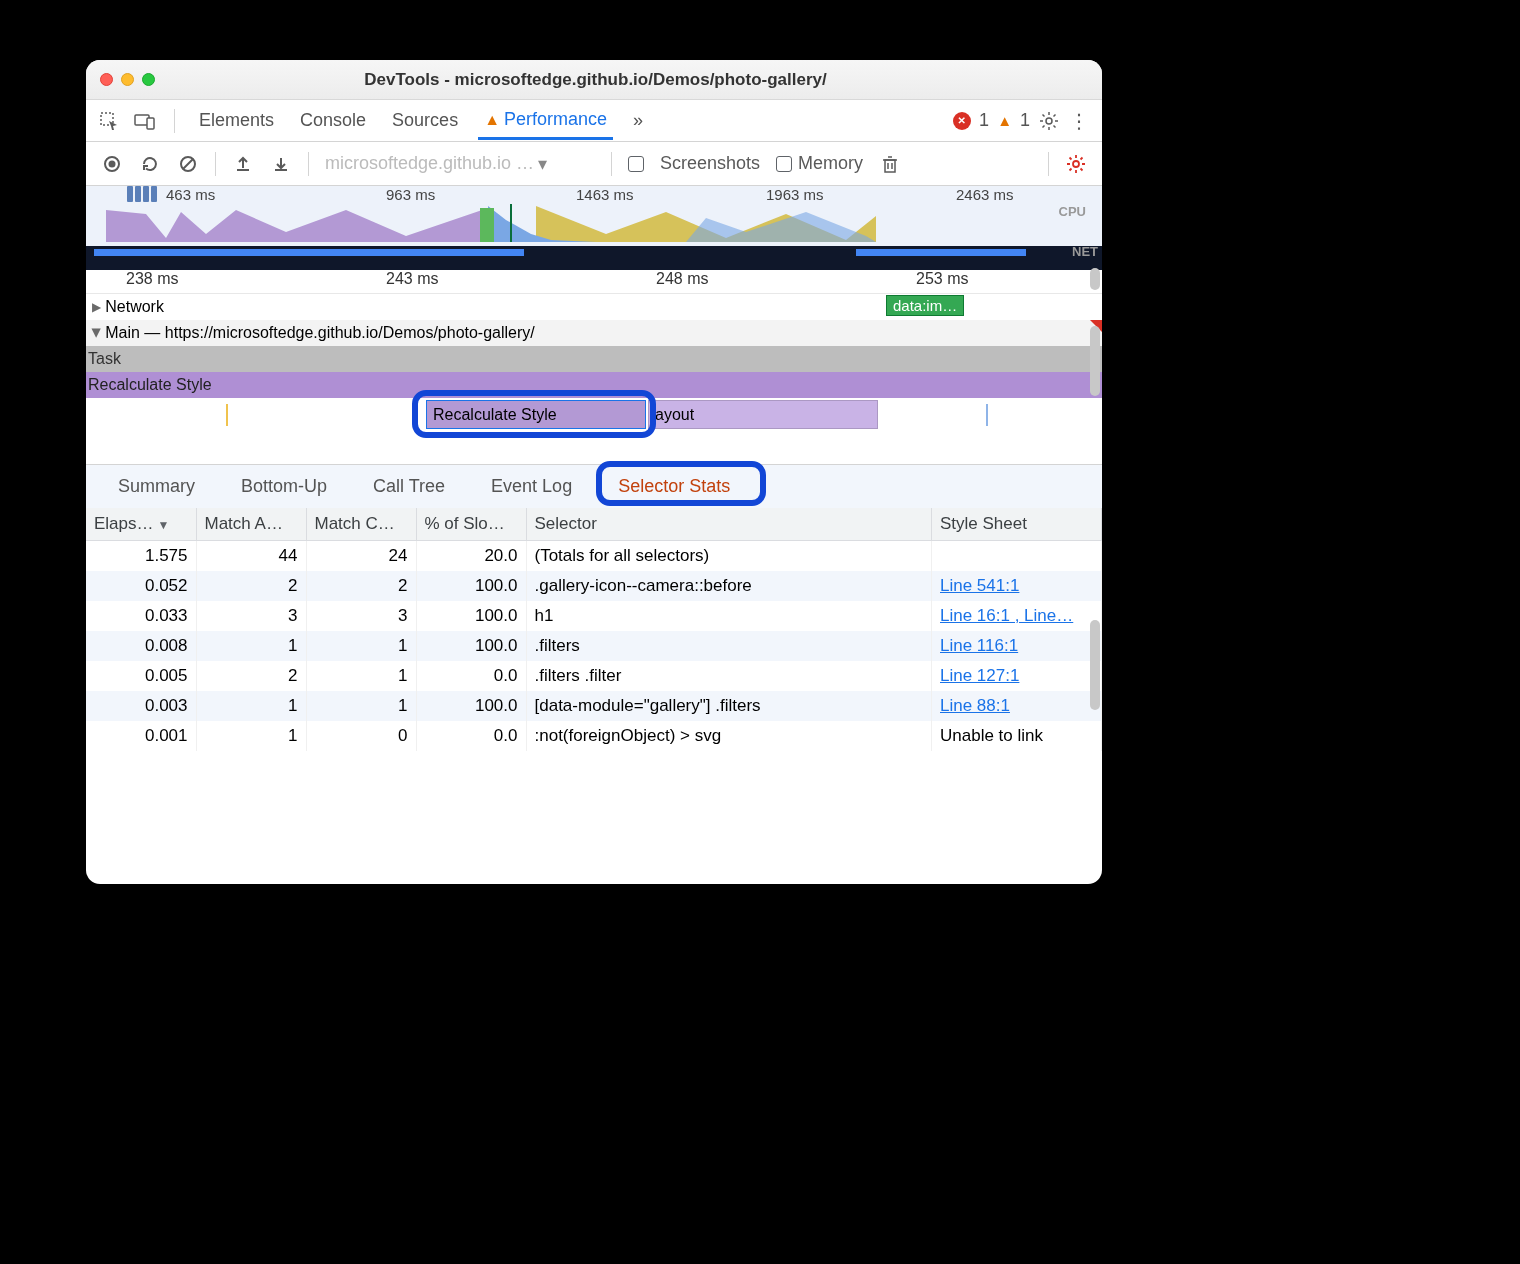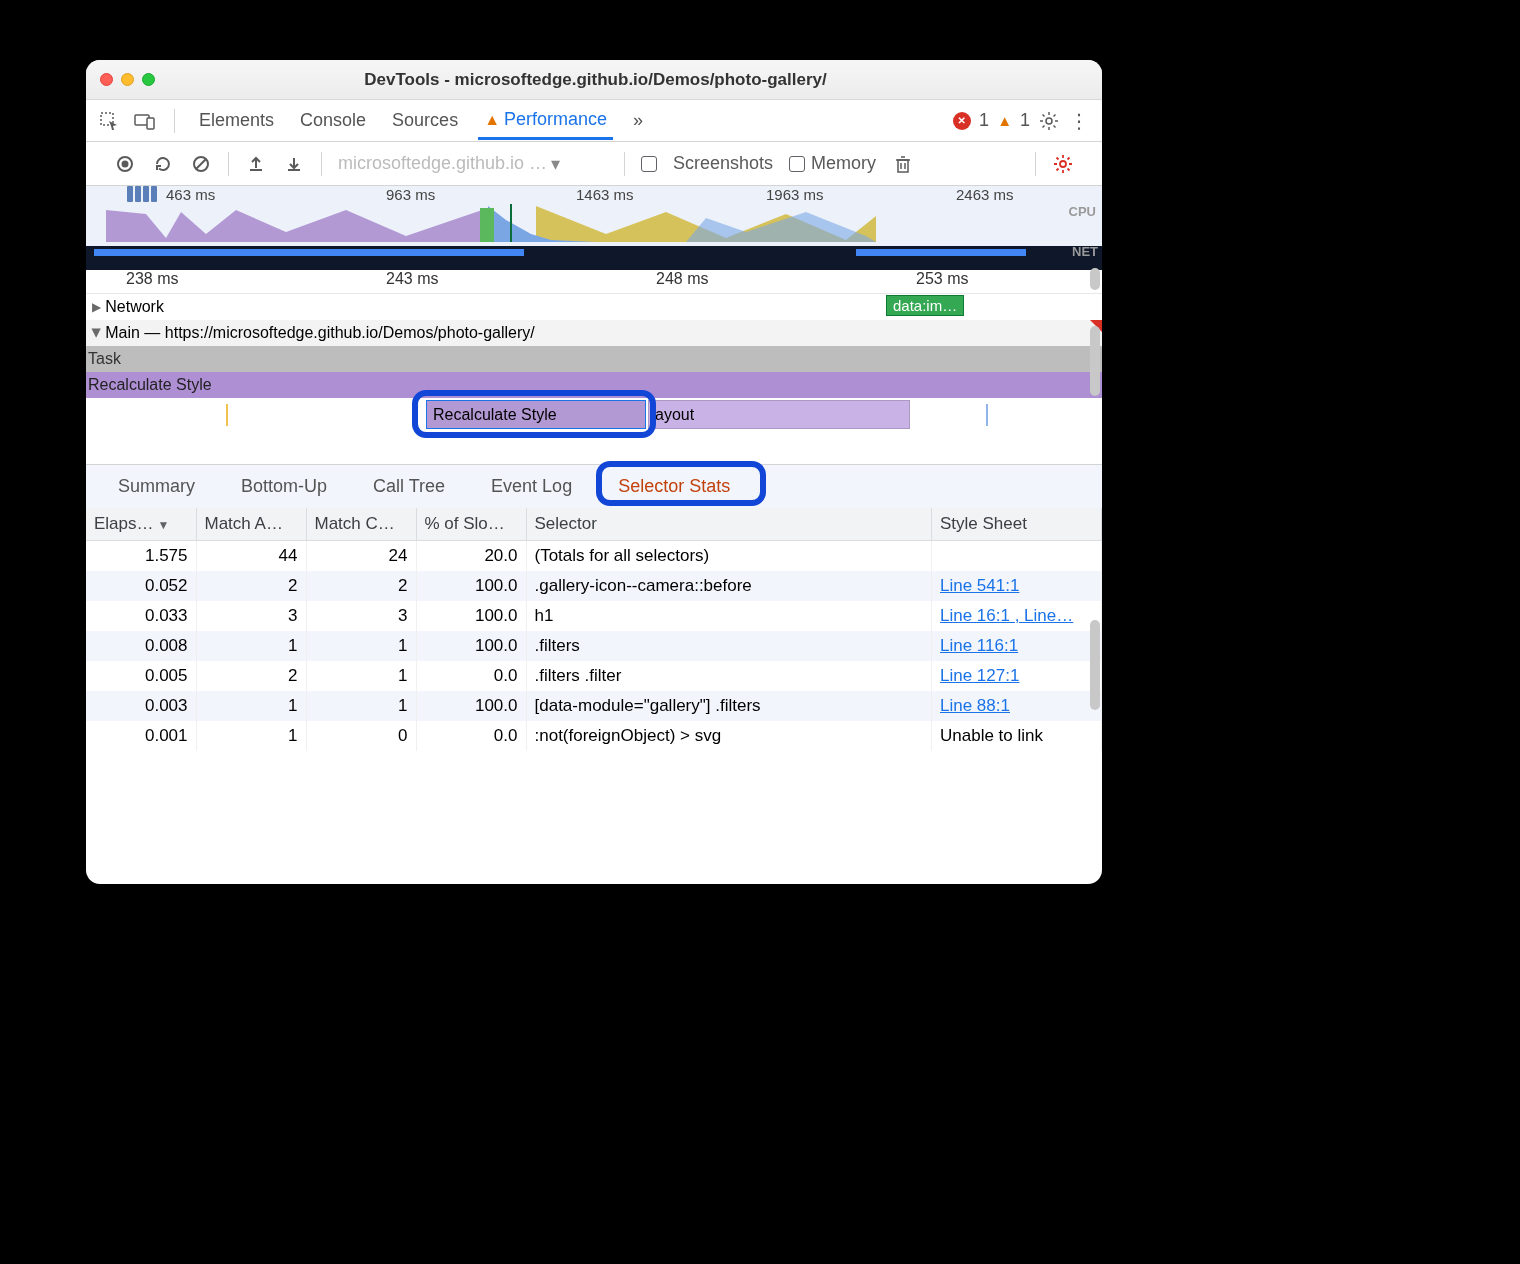--- a/index.html
+++ b/index.html
@@ -21,31 +21,31 @@
   .maintabs { height:42px; border-bottom:1px solid #d4d4d4; display:flex; align-items:center; padding:0 12px; gap:14px; font-size:18px; color:#545454;}
   .maintabs .icon { width:22px; height:22px; display:flex; align-items:center; justify-content:center; color:#5a5a5a;}
   .maintabs .divider { width:1px; height:24px; background:#d4d4d4; margin:0 4px;}
   .maintabs .tab { padding:8px 6px; cursor:pointer; }
   .maintabs .tab.active { color:#1a73e8; border-bottom:3px solid #1a73e8; padding-bottom:7px;}
   .warn-tri { color:#e37400; font-size:16px; margin-right:4px;}
   .maintabs .right { margin-left:auto; display:flex; align-items:center; gap:8px;}
   .err-circ{background:#d93025;color:#fff;width:18px;height:18px;border-radius:50%;display:inline-flex;align-items:center;justify-content:center;font-size:12px;font-weight:bold;}
   .warn-tri2{color:#e37400;font-size:15px;}
   
-  .rectoolbar { height:44px; border-bottom:1px solid #d4d4d4; display:flex; align-items:center; padding:0 28px; gap:16px; font-size:18px; color:#5a5a5a;}
+  .rectoolbar { height:44px; border-bottom:1px solid #d4d4d4; display:flex; align-items:center; padding:0 15px; gap:16px; font-size:18px; color:#5a5a5a;}
   .rectoolbar .icon{width:22px;height:22px;display:flex;align-items:center;justify-content:center;cursor:pointer;}
   .rectoolbar .vdiv{width:1px;height:24px;background:#d4d4d4;}
   .urlbox{flex:0 0 270px;color:#bbb;display:flex;align-items:center;gap:4px;}
   .checkbox{width:16px;height:16px;border:1.5px solid #5f6368;border-radius:3px;display:inline-block;}
   .gear-red{color:#d93025;}
   
   .overview { height:82px; background:#edf2fa; position:relative; border-bottom:1px solid #c8d0dc;}
   .ov-ruler{height:18px;position:relative;font-size:15px;color:#444;}
   .ov-tick{position:absolute;top:0;white-space:nowrap;}
-  .ov-cpu{position:absolute;left:0;right:2px;top:18px;height:38px;}
+  .ov-cpu{position:absolute;left:0;right:12px;top:18px;height:38px;}
   .ov-net{position:absolute;left:0;right:0;top:60px;height:24px;background:#0f172a;}
   .ov-net-bar{position:absolute;top:3px;height:7px;background:#4285f4;}
   .ov-label{position:absolute;right:4px;font-size:13px;color:#999;font-weight:600;}
   .ov-handles{position:absolute;top:0;height:18px;}
   .handle{display:inline-block;width:6px;height:16px;background:#5a7fb8;border-radius:1px;margin:0 1px;}
   .ov-pinkbar{position:absolute;top:18px;height:10px;background:#f3b6c3;}
   .ov-redtick{position:absolute;top:18px;width:3px;height:10px;background:#d93025;}
   
   .detailruler{height:26px;border-bottom:1px solid #e8e8e8;position:relative;font-size:16px;color:#333;}
   .detailruler .tick{position:absolute;top:2px;}
@@ -256,21 +256,21 @@
         <span>Task</span>
       </div>
     <div class="trackrow recalc">
         <span>Recalculate Style</span>
       </div>
     <div class="flame-lane">
       <div style="position:absolute;left:140px;top:6px;width:2px;height:22px;background:#f0c34e;"></div>
       <div class="flame-block" style="left:340px;width:220px;background:#b399d4;border:1.5px solid #1a73e8;">
           <span>Recalculate Style</span>
         </div>
-      <div class="flame-block" style="left:562px;width:262px;background:#c9b3e6;">
+      <div class="flame-block" style="left:562px;width:230px;background:#c9b3e6;">
           <span>ayout</span>
         </div>
       <div style="position:absolute;left:900px;top:6px;width:2px;height:22px;background:#8fb4e8;"></div>
       <div class="highlight-box" style="left:326px;top:-8px;width:244px;height:48px;"></div>
     </div>
     <div style="height:30px;background:#fff;"></div>
     <div class="scrollthumb" style="top:32px;height:70px;"></div>
   </div>
 
   <div class="bottomtabs">

